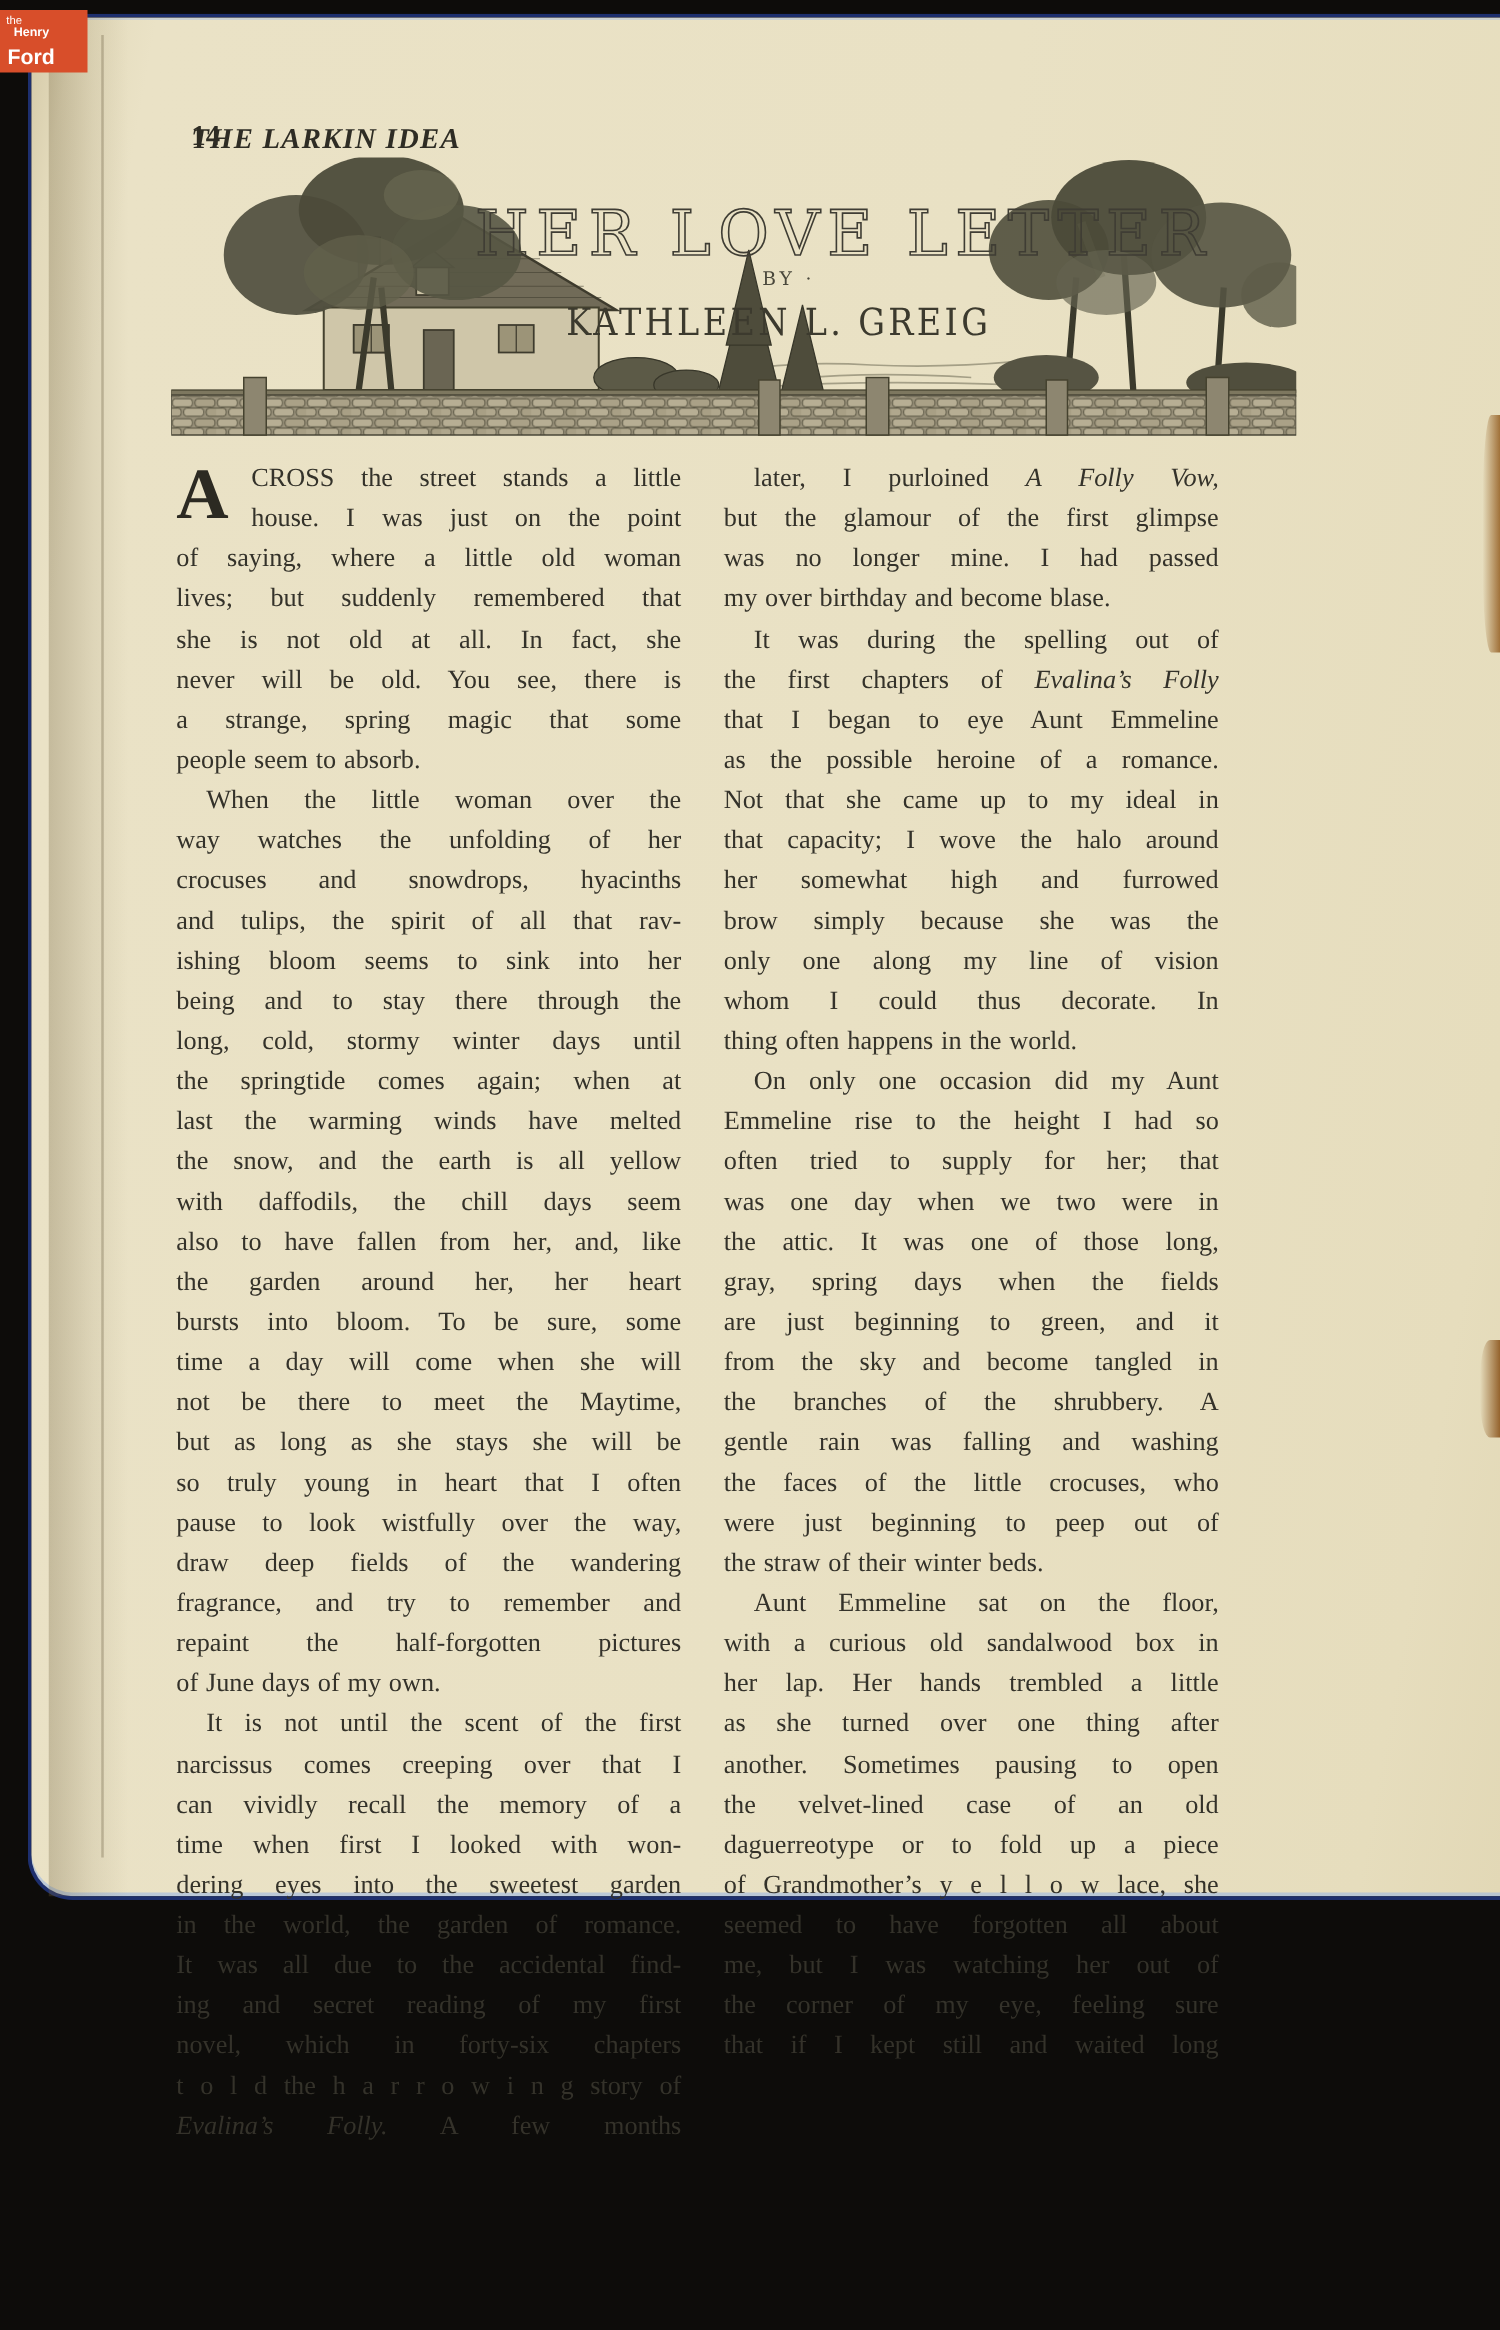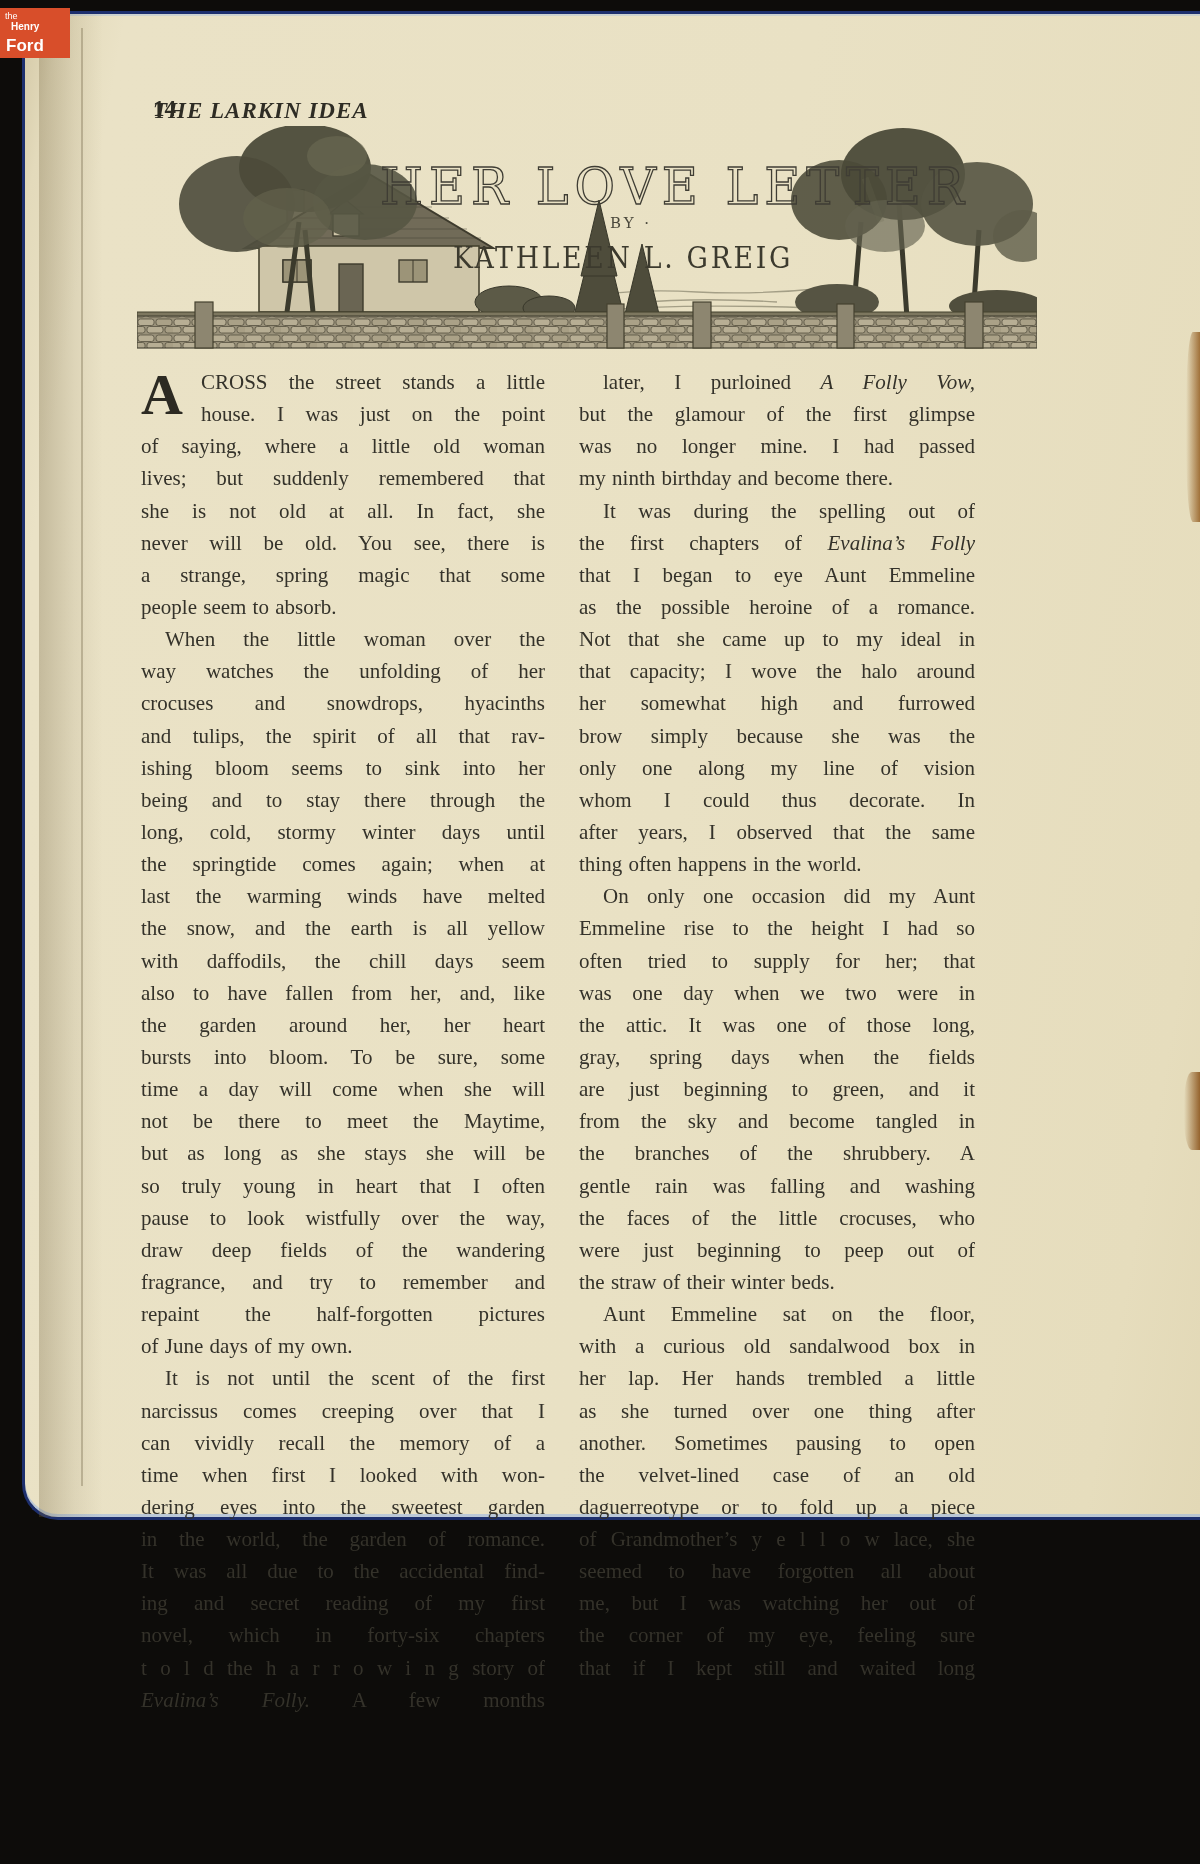--- a/index.html
+++ b/index.html
@@ -190,34 +190,33 @@
         <div class="ln">novel, which in forty-six chapters</div>
         <div class="ln">t o l d the h a r r o w i n g story of</div>
         <div class="ln"><i>Evalina’s Folly.</i> A few months</div>
       </div>
     </div>
   <div class="col right" id="right-column">
       <div class="para">
         <div class="ln indent">later, I purloined <i>A Folly Vow,</i></div>
         <div class="ln">but the glamour of the first glimpse</div>
         <div class="ln">was no longer mine. I had passed</div>
-        <div class="ln pend">my ninth birthday and become there.</div>
+        <div class="ln pend">my over birthday and become blase.</div>
       </div>
       <div class="para">
         <div class="ln indent">It was during the spelling out of</div>
         <div class="ln">the first chapters of <i>Evalina’s Folly</i></div>
         <div class="ln">that I began to eye Aunt Emmeline</div>
         <div class="ln">as the possible heroine of a romance.</div>
         <div class="ln">Not that she came up to my ideal in</div>
         <div class="ln">that capacity; I wove the halo around</div>
         <div class="ln">her somewhat high and furrowed</div>
         <div class="ln">brow simply because she was the</div>
         <div class="ln">only one along my line of vision</div>
         <div class="ln">whom I could thus decorate. In</div>
-        <div class="ln">after years, I observed that the same</div>
         <div class="ln pend">thing often happens in the world.</div>
       </div>
       <div class="para">
         <div class="ln indent">On only one occasion did my Aunt</div>
         <div class="ln">Emmeline rise to the height I had so</div>
         <div class="ln">often tried to supply for her; that</div>
         <div class="ln">was one day when we two were in</div>
         <div class="ln">the attic. It was one of those long,</div>
         <div class="ln">gray, spring days when the fields</div>
         <div class="ln">are just beginning to green, and it</div>

